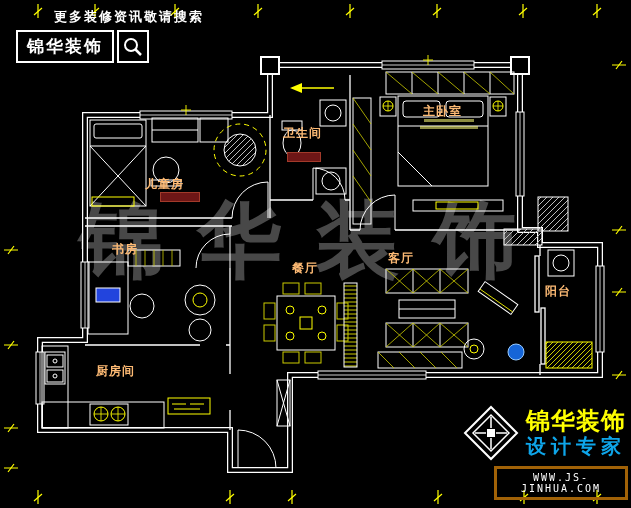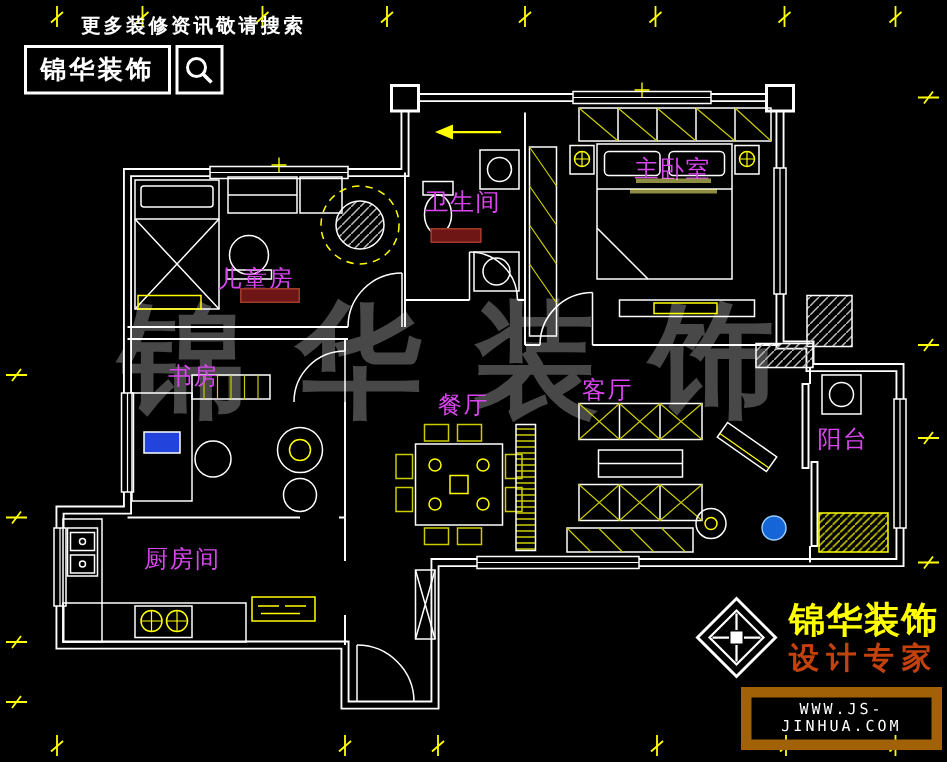--- a/index.html
+++ b/index.html
@@ -13,31 +13,31 @@
   #plan-svg{position:absolute;left:0;top:0;z-index:2;}
   
   #slogan{position:absolute;left:16px;top:8px;z-index:3;color:#fff;
     font-size:13px;font-weight:bold;letter-spacing:2px;margin-left:38px;}
   #search-lockup{position:absolute;left:16px;top:30px;z-index:3;display:flex;align-items:stretch;}
   #brand-box{border:2px solid #fff;color:#fff;font-weight:bold;font-size:17px;
     letter-spacing:2px;padding:3px 9px;display:flex;align-items:center;}
   #mag-box{border:2px solid #fff;margin-left:3px;width:28px;display:flex;
     align-items:center;justify-content:center;}
   
-  .room-label{position:absolute;z-index:3;color:#d946ef;font-size:16px;
-    font-weight:normal;letter-spacing:1px;white-space:nowrap;}
+  .room-label{position:absolute;z-index:3;color:#fdba74;font-size:12px;
+    font-weight:bold;letter-spacing:1px;white-space:nowrap;}
   .sub-red{position:absolute;z-index:3;height:8px;background:#6e1616;border:1px solid #a23a2a;}
   .sub-yellow{position:absolute;z-index:3;height:3px;background:rgba(255,255,120,0.55);}
   
   #footer{position:absolute;right:3px;bottom:8px;z-index:3;width:166px;}
   #footer-top{display:flex;align-items:center;}
   #footer-texts{margin-left:6px;}
   #footer-brand{color:#ffff00;font-size:24px;font-weight:bold;letter-spacing:1px;line-height:1.1;}
-  #footer-tagline{color:#c2410c;font-size:20px;font-weight:bold;letter-spacing:5px;line-height:1.2;}
-  #footer-site{margin-top:4px;border:7px solid #a16207;color:#fff;text-align:center;
+  #footer-tagline{color:#0ea5e9;font-size:20px;font-weight:bold;letter-spacing:5px;line-height:1.2;}
+  #footer-site{margin-top:4px;border:3px solid #a16207;color:#fff;text-align:center;
     font-family:"DejaVu Sans Mono",monospace;font-size:10px;letter-spacing:2px;padding:3px 0;margin-left:32px;}
 </style>
 </head>
 <body>
 
 <div id="stage">
 
   <div id="watermark">锦华装饰</div>
 
   <svg id="plan-svg" width="631" height="508" viewBox="0 0 631 508" xmlns="http://www.w3.org/2000/svg">

